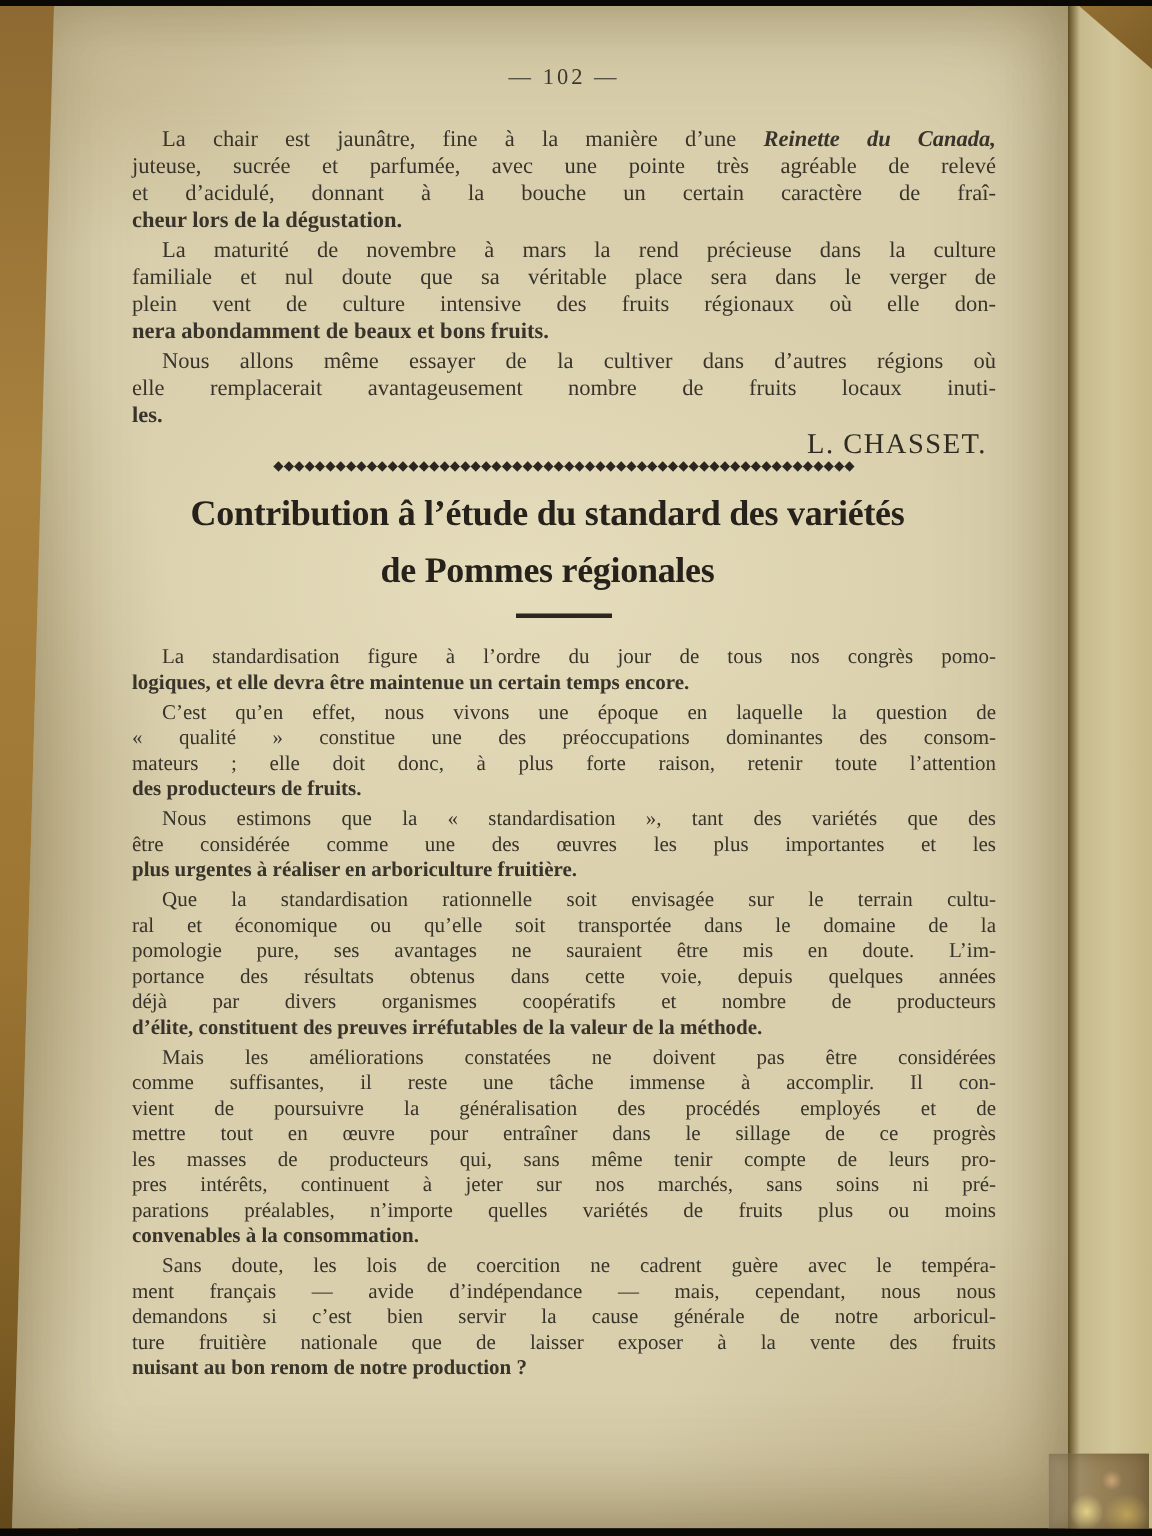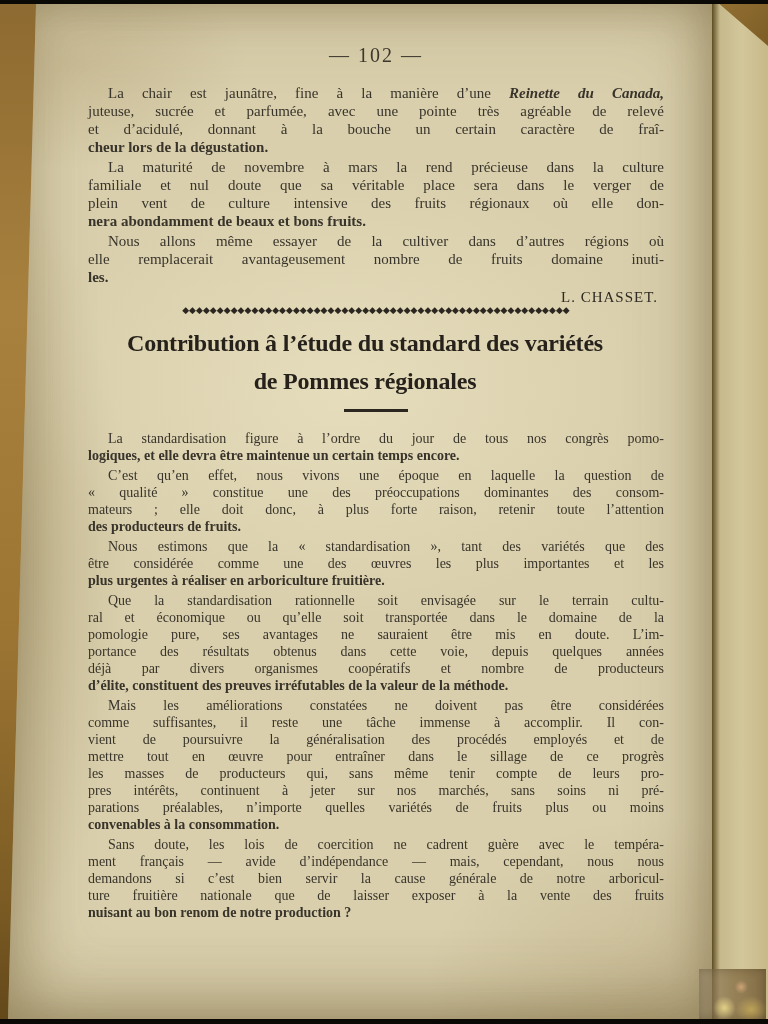--- a/index.html
+++ b/index.html
@@ -40,34 +40,34 @@
       inset 0 0 85px rgba(96,75,34,.30),
       inset 0 -28px 55px rgba(96,75,34,.18),
       inset 26px 0 45px rgba(96,75,34,.14),
       inset -14px 0 30px rgba(96,75,34,.14);
     clip-path:polygon(28px 0,100% 0,100% 100%,0 100%);
     color:#39342b;
   }
 
   .pagenum{
     position:absolute;left:80px;top:40px;width:576px;
-    text-align:center;font-size:20px;letter-spacing:2px;color:#3c372d;
+    text-align:center;font-size:15px;letter-spacing:2px;color:#3c372d;
   }
 
   .sec1{position:absolute;left:80px;top:80px;width:576px;font-size:15px;line-height:18px;}
   .sec2{position:absolute;left:80px;top:426px;width:576px;font-size:14px;line-height:17px;}
 
   .para{margin:0 0 2px 0;}
   .sec2 .para{margin:0 0 3px 0;}
   .line{text-align:justify;text-align-last:justify;white-space:normal;}
   .line.last{text-align-last:left;font-weight:bold;}
   .line.first{text-indent:20px;}
   .it{font-style:italic;font-weight:bold;margin-top:32px;}
 
-  .signature{text-align:right;padding-right:6px;font-size:15px;letter-spacing:1px;color:#2f2a22;}
+  .signature{text-align:right;padding-right:6px;font-size:19px;letter-spacing:1px;color:#2f2a22;}
 
   .divider{
     position:absolute;left:80px;top:300px;width:576px;
     text-align:center;font-size:9px;line-height:12px;letter-spacing:0px;
     color:#2b2720;overflow:hidden;white-space:nowrap;
   }
 
   .title{
     position:absolute;left:49px;top:320px;width:616px;margin:0;
     text-align:center;font-size:24px;line-height:38px;font-weight:bold;
@@ -110,21 +110,21 @@
             <div class="line last">cheur lors de la dégustation.</div>
           </div>
           <div class="para">
             <div class="line first">La maturité de novembre à mars la rend précieuse dans la culture</div>
             <div class="line">familiale et nul doute que sa véritable place sera dans le verger de</div>
             <div class="line">plein vent de culture intensive des fruits régionaux où elle don-</div>
             <div class="line last">nera abondamment de beaux et bons fruits.</div>
           </div>
           <div class="para">
             <div class="line first">Nous allons même essayer de la cultiver dans d’autres régions où</div>
-            <div class="line">elle remplacerait avantageusement nombre de fruits domaine inuti-</div>
+            <div class="line">elle remplacerait avantageusement nombre de fruits locaux inuti-</div>
             <div class="line last">les.</div>
           </div>
         </div>
       <div class="signature">L. CHASSET.</div>
     </div>
 
     <div class="divider" id="divider">◆◆◆◆◆◆◆◆◆◆◆◆◆◆◆◆◆◆◆◆◆◆◆◆◆◆◆◆◆◆◆◆◆◆◆◆◆◆◆◆◆◆◆◆◆◆◆◆◆◆◆◆◆◆◆◆</div>
 
     <h1 class="title">
       <span class="tl">Contribution â l’étude du standard des variétés</span>

